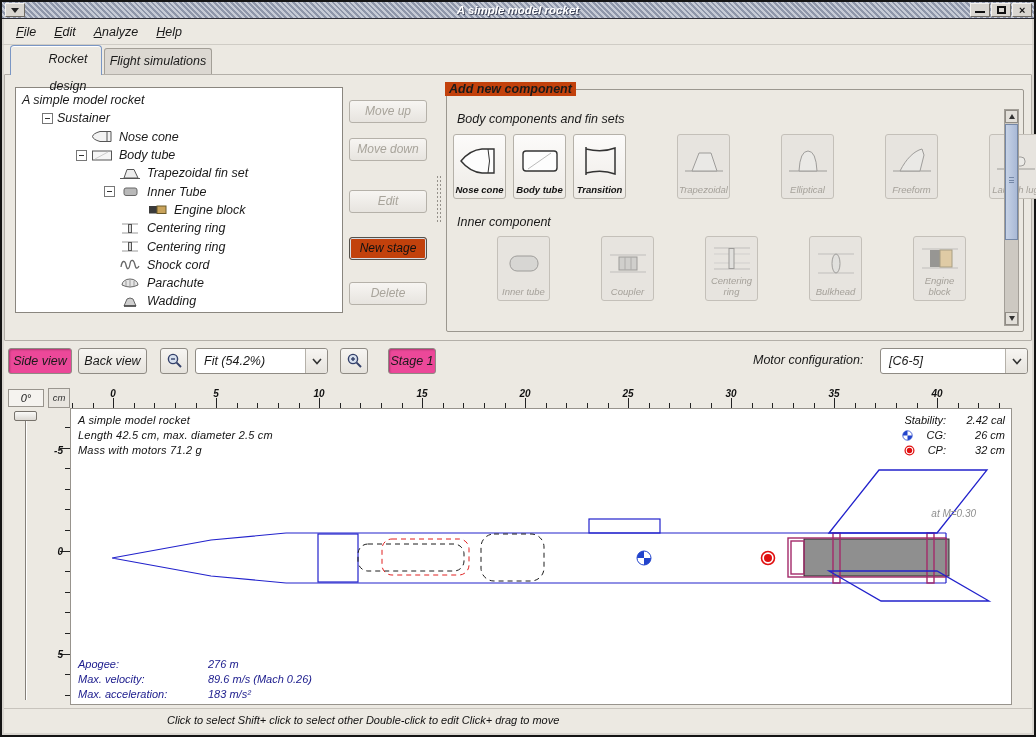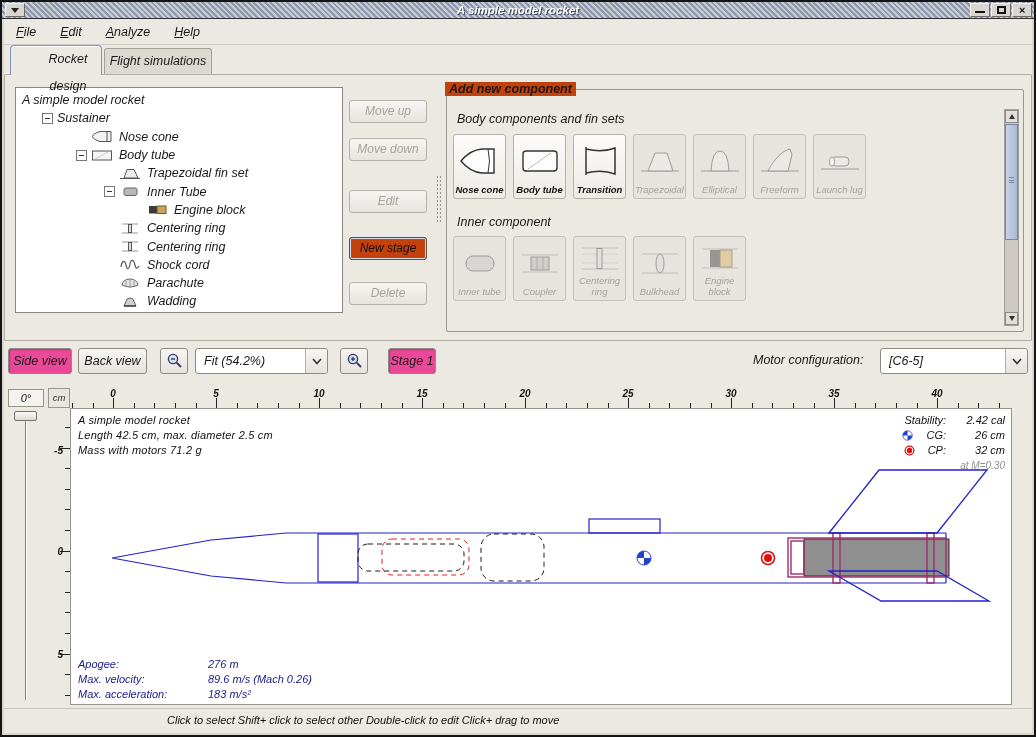--- a/index.html
+++ b/index.html
@@ -18,21 +18,21 @@
     border:1px solid; border-color:#f4f2ee #6f6b64 #6f6b64 #f4f2ee; display:flex; align-items:center; justify-content:center; }
   .sysmenu .tri { width:0; height:0; border-left:4px solid transparent; border-right:4px solid transparent; border-top:5px solid #222; }
   .winbtns { position:absolute; right:2px; top:1px; display:flex; gap:1px; }
   .wbtn { width:20px; height:14px; background:#d9d6d0; border:1px solid; border-color:#f4f2ee #6f6b64 #6f6b64 #f4f2ee;
     position:relative; display:flex; align-items:center; justify-content:center; font-size:11px; font-weight:bold; color:#111; }
   .wbtn .bar { position:absolute; left:4px; right:4px; bottom:3px; height:2px; background:#111; }
   .wbtn .box { width:9px; height:8px; border:2px solid #111; }
 
   
   .menubar { position:absolute; left:2px; top:19px; right:2px; height:26px; display:flex; align-items:center;
-    padding-left:6px; gap:8px; border-bottom:1px solid #cfccc5; }
+    padding-left:6px; gap:2px; border-bottom:1px solid #cfccc5; }
   .menu-item { padding:4px 8px; cursor:default; }
 
   
   .tab { position:absolute; text-align:center; cursor:default; }
   .tab.active { left:10px; top:45px; width:92px; height:30px; line-height:27px; background:#ece9e2;
     border:1px solid #7a96c4; border-bottom:none; border-radius:4px 4px 0 0; box-shadow:inset 0 1px 0 #fff; z-index:3;padding-left:24px; }
   .tab.inactive { left:104px; top:48px; width:108px; height:27px; line-height:25px; background:#dcd8d2;
     border:1px solid #a39f97; border-bottom:none; border-radius:3px 3px 0 0; z-index:1; }
 
   
@@ -55,21 +55,21 @@
 
   .group { position:absolute; left:441px; top:14px; width:578px; height:243px; border:1px solid #9b978f; border-radius:2px; }
   .group-title { position:absolute; left:431px; top:7px; padding:0 4px; background:#c2410c; font-weight:bold; z-index:2;margin-left:9px; }
   .sec-label { position:absolute; left:452px; }
   .crow { position:absolute; left:448px; display:flex; gap:7px; }
   .cbtn { width:53px; height:65px; border:1px solid #b5b1a9; border-radius:3px;
     background:linear-gradient(#fcfbfa,#eeebe6); display:flex; flex-direction:column; align-items:center;
     justify-content:flex-end; padding:3px 1px 3px; font-size:9.5px; line-height:1.1; text-align:center; }
   .cbtn .ic { flex:1; display:flex; align-items:center; justify-content:center; }
   .cbtn.on { font-weight:bold; color:#111; }
-  .cbtn.off { color:#a5a19a; background:#e7e4df; border-color:#c4c0b9; }
+  .cbtn.off { color:#a5a19a; background:#e7e4df; border-color:#c4c0b9;margin-left:44px; }
   .cbtn.off svg { opacity:.5; }
 
   .sb { position:absolute; left:999px; top:34px; width:15px; height:217px; background:#cdc9c2; border:1px solid #a39f98; }
   .sb-btn { position:absolute; left:0; width:13px; height:13px; background:#e2dfd9; border:1px solid #908c85;
     display:flex; align-items:center; justify-content:center; }
   .sb-up { top:0; } .sb-down { bottom:0; }
   .tri-up { width:0;height:0;border-left:3.5px solid transparent;border-right:3.5px solid transparent;border-bottom:5px solid #333; }
   .tri-dn { width:0;height:0;border-left:3.5px solid transparent;border-right:3.5px solid transparent;border-top:5px solid #333; }
   .sb-thumb { position:absolute; left:0; top:14px; width:13px; height:116px; background:linear-gradient(90deg,#c6d2e6,#a9b9d6);
     border:1px solid #7487a6; }
@@ -110,21 +110,21 @@
     background-position:right 0 top 40px, right 0 top 19.4px;
     background-size:10px auto, 5px auto;
     background-repeat:no-repeat; }
   .vlab { position:absolute; right:7px; transform:translateY(-50%); font-size:10px; font-weight:bold; color:#111; }
   .canvas { position:absolute; left:66px; top:25px; width:942px; height:297px; background:#fff; border:1px solid #98948d; }
   .canvas svg.rocket { position:absolute; inset:0; }
   .info { position:absolute; left:7px; top:4px; font-size:11px; line-height:15px; letter-spacing:.2px; color:#111; z-index:2; }
   .stab { position:absolute; right:6px; top:4px; font-size:11px; line-height:15px; color:#111; z-index:2; }
   .stab .row { display:flex; justify-content:flex-end; align-items:center; gap:13px; }
   .stab .val { width:46px; text-align:right; }
-  .stab .note { color:#909090; font-size:10px; text-align:right; }
+  .stab .note { color:#909090; font-size:10px; text-align:center;margin-top:48px; }
   .flight { position:absolute; left:7px; top:248px; font-size:11px; line-height:15px; color:#1a1a8c; z-index:2; }
   .flight .row { display:flex; }
   .flight .lab { width:130px; }
 
   
   .status { position:absolute; left:4px; top:708px; width:1028px; height:22px; border-top:1px solid #c8c4bd;
     display:flex; align-items:center; gap:3px; padding-left:163px; font-size:11px; font-weight:500; color:#111; }
 
   u { text-decoration:underline; }
   svg { display:block; }

